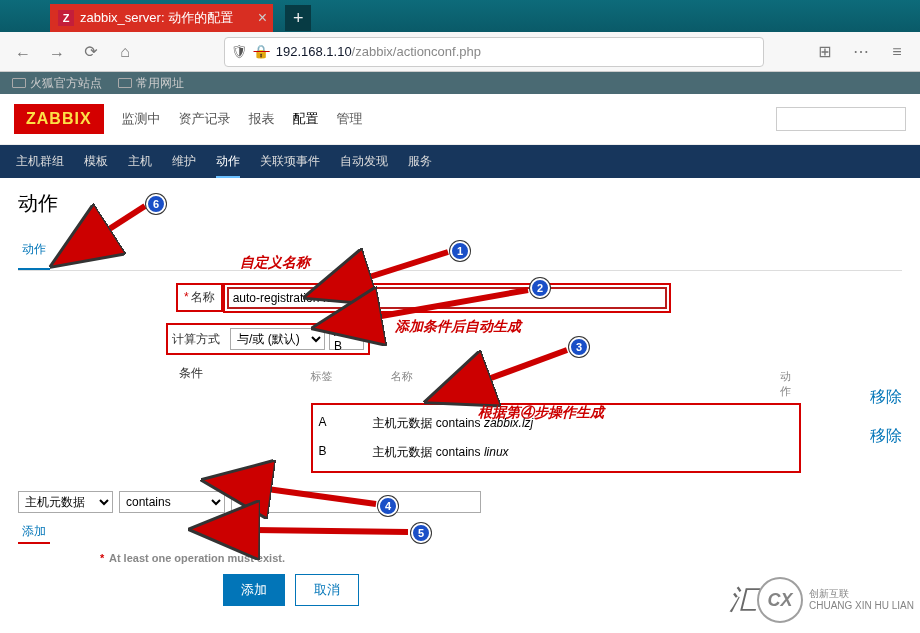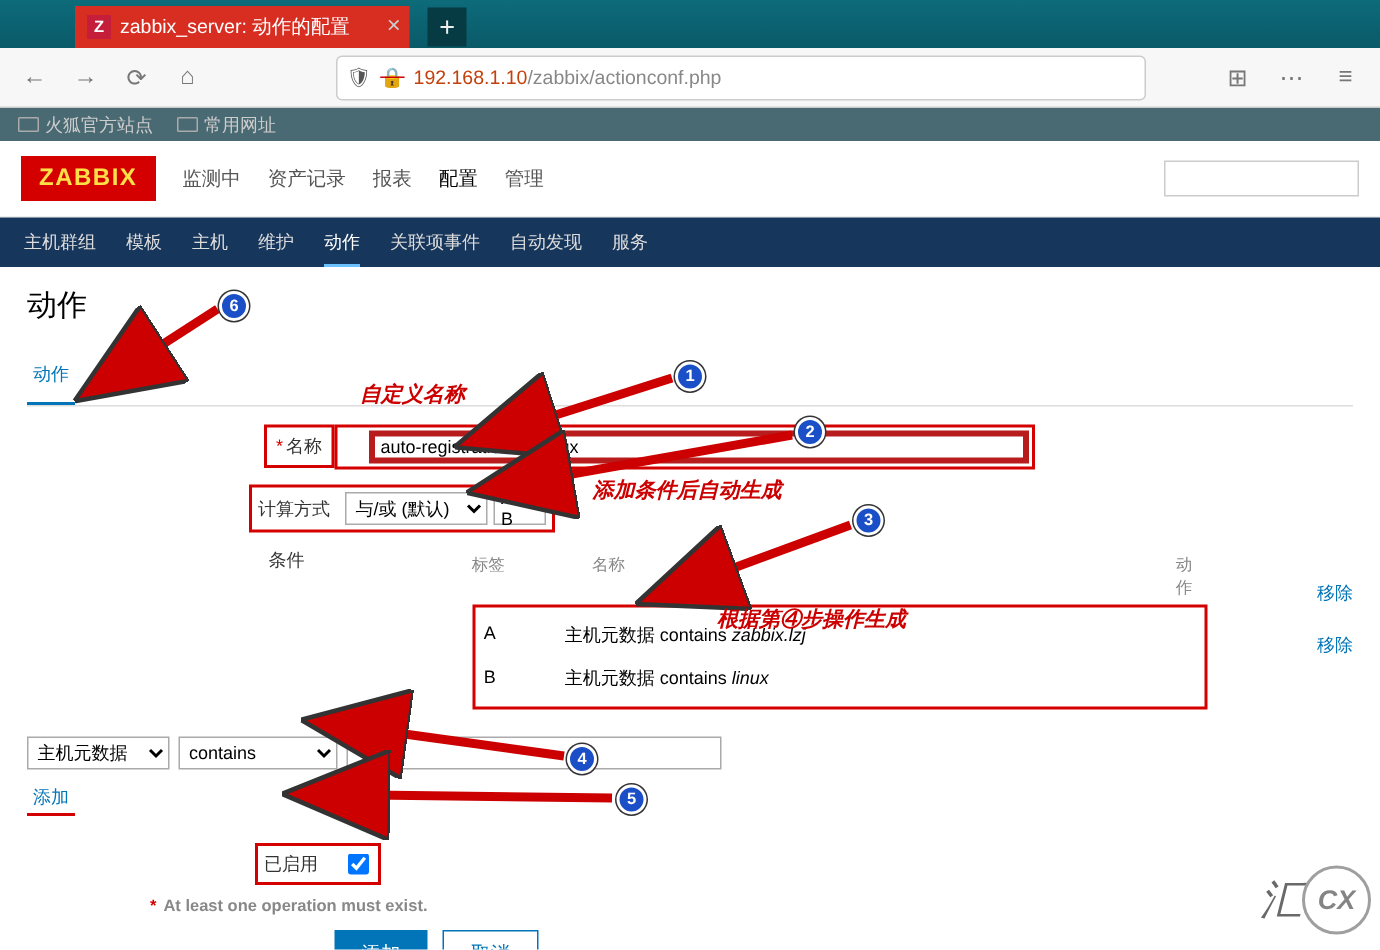--- a/index.html
+++ b/index.html
@@ -11,21 +11,21 @@
     .tab-favicon { width: 16px; height: 16px; background: #c41e3a; color: #fff; display: inline-flex; align-items: center; justify-content: center; font-weight: bold; font-size: 11px; }
     .tab-close { position: absolute; right: 6px; color: #ccc; font-size: 16px; }
     .newtab { width: 26px; height: 26px; background: #073b44; color: #eee; margin-left: 12px; margin-top: 4px; display: flex; align-items: center; justify-content: center; font-size: 18px; }
     
     .navbar { height: 40px; background: #f7f7f7; border-bottom: 1px solid #ccc; display: flex; align-items: center; padding: 0 8px; gap: 4px; }
     .nav-btn { width: 30px; height: 30px; border-radius: 4px; display: inline-flex; align-items: center; justify-content: center; color: #777; font-size: 16px; }
     .urlbar { flex: 0 0 540px; height: 30px; margin-left: 80px; border: 1px solid #ccc; border-radius: 4px; background: #fff; display: flex; align-items: center; padding: 0 6px; gap: 6px; }
     .urlbar .shield { color: #555; }
     .urlbar .strike { color: #c00; text-decoration: line-through; }
     .url-text { color: #888; }
-    .url-text .host { color: #c2410c; }
+    .url-text .host { color: #0f172a; }
     .menu-right { margin-left: auto; display: flex; gap: 6px; color: #777; }
     
     .bookmarkbar { height: 22px; background: #4a6a73; display: flex; align-items: center; padding: 0 12px; gap: 16px; color: #ccc; font-size: 12px; }
     .bm-item { display: flex; align-items: center; gap: 4px; }
     .folder { display: inline-block; width: 14px; height: 10px; border: 1px solid #aaa; border-radius: 1px; }
     
     
     .zbx-header { display: flex; align-items: center; padding: 10px 14px; gap: 18px; border-bottom: 1px solid #eee; }
     .logo { background: #d40000; color: #fde047; font-weight: bold; padding: 6px 12px; font-size: 16px; letter-spacing: 1px; }
     .top-nav span { color: #555; font-size: 13px; }
@@ -40,36 +40,36 @@
     
     .tabs { border-bottom: 1px solid #ddd; display: flex; gap: 20px; margin-bottom: 12px; }
     .tabs span { padding: 6px 4px 10px; color: #0275b8; font-size: 12px; }
     .tabs span.active { border-bottom: 2px solid #0275b8; }
     
     .form-row { display: flex; align-items: flex-start; margin-bottom: 10px; }
     .form-label { width: 195px; text-align: right; padding-right: 10px; color: #333; font-size: 12px; }
     .req { color: #d40000; margin-right: 2px; }
     
     .highlight-red { border: 2px solid #d40000; padding: 2px; }
-    .name-input { width: 440px; height: 22px; border: 4px solid #b91c1c; padding: 2px 4px; font-size: 12px; margin-left: 19px; }
+    .name-input { width: 440px; height: 22px; border: 2px solid #b91c1c; padding: 2px 4px; font-size: 12px; }
     .name-input.long { width: 440px; }
     select { height: 22px; border: 1px solid #aaa; font-size: 12px; background: #fff; padding: 1px 2px; }
     .calc-select { width: 95px; }
     .formula-box { width: 35px; height: 22px; border: 1px solid #aaa; display: inline-flex; align-items: center; padding: 0 4px; font-size: 12px; }
     
     .cond-head { display: flex; color: #888; font-size: 11px; padding: 4px 0; gap: 24px; }
     .cond-head .c1 { width: 60px; }
     .cond-head .c2 { width: 390px; }
     .cond-head .c3 { }
     .cond-area { width: 490px; }
     .cond-box { border: 2px solid #d40000; padding: 4px 6px; font-size: 12px; }
     .cond-row { display: flex; padding: 6px 0; }
     .cond-row .c1 { width: 54px; }
     .cond-row .c2 { flex: 1; }
-    .cond-link { color: #0275b8; font-size: 12px; }
+    .cond-link { color: #0275b8; font-size: 16px; }
     
     .newcond-row { display: flex; gap: 6px; }
     .newcond-val { width: 250px; height: 22px; border: 1px solid #aaa; }
     .add-link { color: #0275b8; display: inline-block; margin-top: 8px; border-bottom: 2px solid #d40000; padding: 2px 4px; font-size: 12px; }
     
     .enable-chk { width: 14px; height: 14px; }
     .checkwrap { display: inline-flex; align-items: center; justify-content: center; padding: 2px; }
     
     .hint { color: #888; font-size: 11px; margin-left: 82px; margin-top: -2px; margin-bottom: 10px; font-weight: bold; }
     .hint .req { color: #d40000; }
@@ -203,28 +203,20 @@
     <div>
       <div class="newcond-row">
         <select style="width:95px;"><option>主机元数据</option></select>
         <select style="width:106px;"><option>contains</option></select>
         <input class="newcond-val" style="">
       </div>
       <a class="add-link">添加</a>
     </div>
   </div>
 
-  <div class="form-row" style="margin-top:18px;">
-    <span class="highlight-red" style="display:flex; align-items:center; margin-left:152px; padding:3px 4px; gap:8px;">
-      <span class="form-label" style="width:auto;">已启用</span>
-      <span class="checkwrap">
-          <input type="checkbox" class="enable-chk" checked="" style="">
-        </span>
-    </span>
-  </div>
 
   <div class="hint"><span class="req">*</span> <span>At least one operation must exist.</span></div>
 
   <div class="btn-row">
     <button class="btn-primary">添加</button>
     <button class="btn-secondary">取消</button>
   </div>
 </div>
 
 <div class="badge" style="left:450px; top:241px;">1</div>
@@ -254,13 +246,17 @@
   <line x1="567" y1="350" x2="480" y2="382" stroke="#c00" stroke-width="6" marker-end="url(#ah)"></line>
 
   <line x1="376" y1="504" x2="260" y2="488" stroke="#c00" stroke-width="6" marker-end="url(#ah)"></line>
 
   <line x1="408" y1="532" x2="248" y2="530" stroke="#c00" stroke-width="6" marker-end="url(#ah)"></line>
 </svg>
 
 <div class="watermark">
   <div style="font-size:28px; font-style:italic; color:#444; margin-right:-6px;">汇</div>
   <div class="wm-circ">CX</div>
+  <div class="wm-txt">
+      <div>创新互联</div>
+      <div>CHUANG XIN HU LIAN</div>
+    </div>
 </div>
 
 </body></html>

